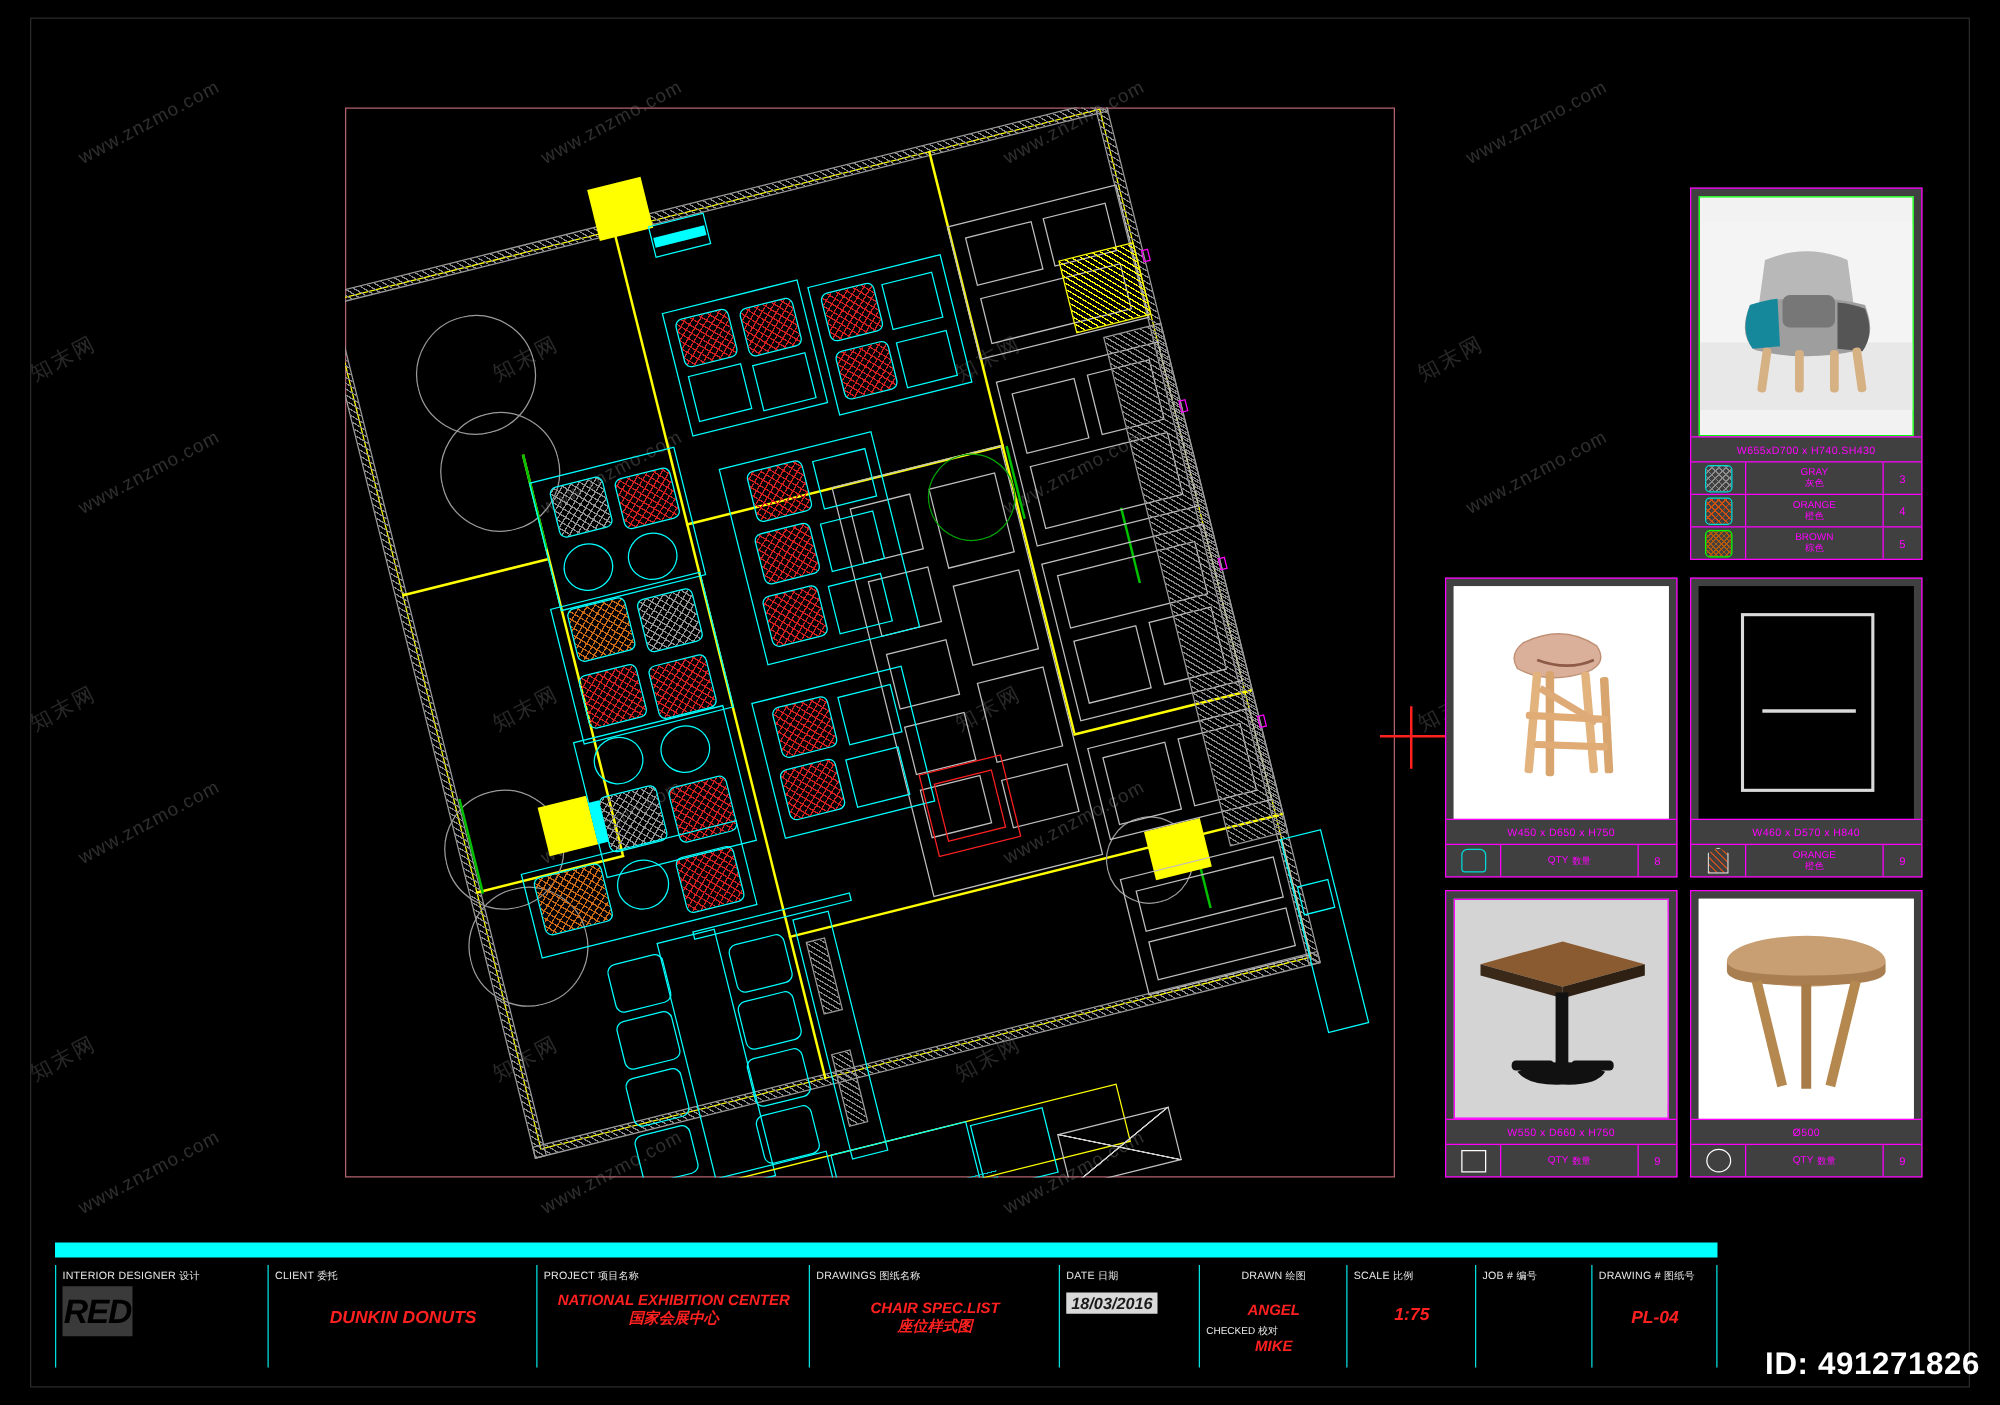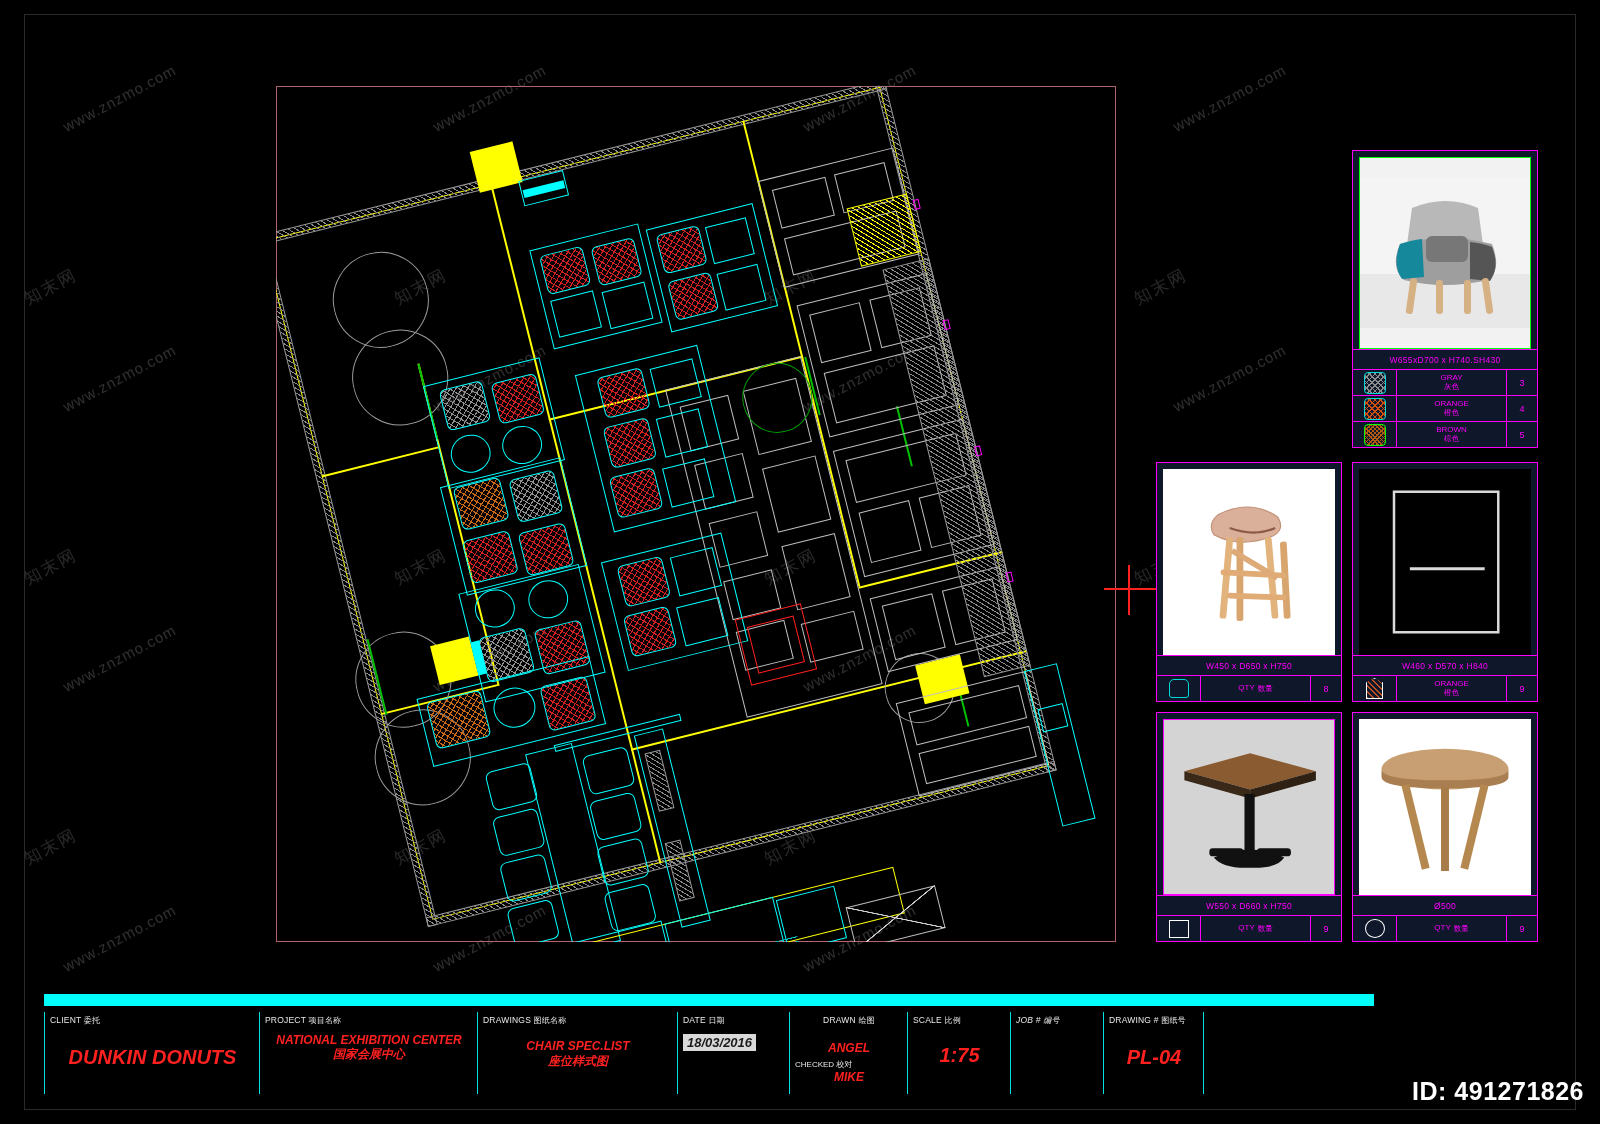--- a/index.html
+++ b/index.html
@@ -114,21 +114,21 @@
     position: absolute;
     border: 1px solid #9a9a9a;
     border-radius: 50%;
     clip-path: polygon(0 0, 100% 0, 100% 100%, 0 100%);
   }
 
   
   .spec {
     position: absolute;
     border: 1.4px solid #ff00ff;
-    background: #0f172a;
+    background: #404040;
   }
   .spec .photo-wrap {
     position: absolute;
     left: 6px; right: 6px; top: 6px;
     bottom: 62px;
     border: 1.5px solid #00ff00;
     display: flex; align-items: center; justify-content: center;
     overflow: hidden;
   }
   .spec.nogreen .photo-wrap { border-color: #ff00ff; }
@@ -219,21 +219,21 @@
     font-size: 8.5px;
     letter-spacing: .2px;
     white-space: nowrap;
   }
   .tb-head .cn { font-size: 8px; }
   .tb-val {
     color: #ff2020;
     font-style: italic;
     font-weight: bold;
     text-align: center;
-    font-size: 20px;
+    font-size: 14px;
     line-height: 1.12;
     margin-top: 6px;
     white-space: nowrap;
   }
   .tb-val.sm { font-size: 12px; }
   .red-logo {
     margin-top: 3px;
     width: 56px; height: 40px;
     background: #3a3a3a;
     color: #000;
@@ -658,20 +658,27 @@
         <span class="cn">数量</span>
       </div>
       <div class="swatch-qty">9</div>
     </div>
   </div>
 
   <div class="tb-bar"></div>
 
   <div class="tb">
 
+    <div class="tb-cell" style="width:170px;">
+      <div class="tb-head">
+        <span>INTERIOR DESIGNER</span>
+        <span class="cn">设计</span>
+      </div>
+      <div class="red-logo">RED</div>
+    </div>
 
     <div class="tb-cell" style="width:215px;">
       <div class="tb-head">
         <span>CLIENT</span>
         <span class="cn">委托</span>
       </div>
       <div class="tb-val" style="margin-top:20px;">DUNKIN DONUTS</div>
     </div>
 
     <div class="tb-cell" style="width:218px;">
@@ -714,21 +721,21 @@
     </div>
 
     <div class="tb-cell" style="width:103px;">
       <div class="tb-head">
         <span>SCALE</span>
         <span class="cn">比例</span>
       </div>
       <div class="tb-val" style="margin-top:18px;">1:75</div>
     </div>
 
-    <div class="tb-cell" style="width:93px;font-style:italic;">
+    <div class="tb-cell" style="width:93px;">
       <div class="tb-head">
         <span>JOB #</span>
         <span class="cn">编号</span>
       </div>
       <div class="tb-val" style="margin-top:18px;"></div>
     </div>
 
     <div class="tb-cell" style="width:101px;">
       <div class="tb-head">
         <span>DRAWING #</span>

